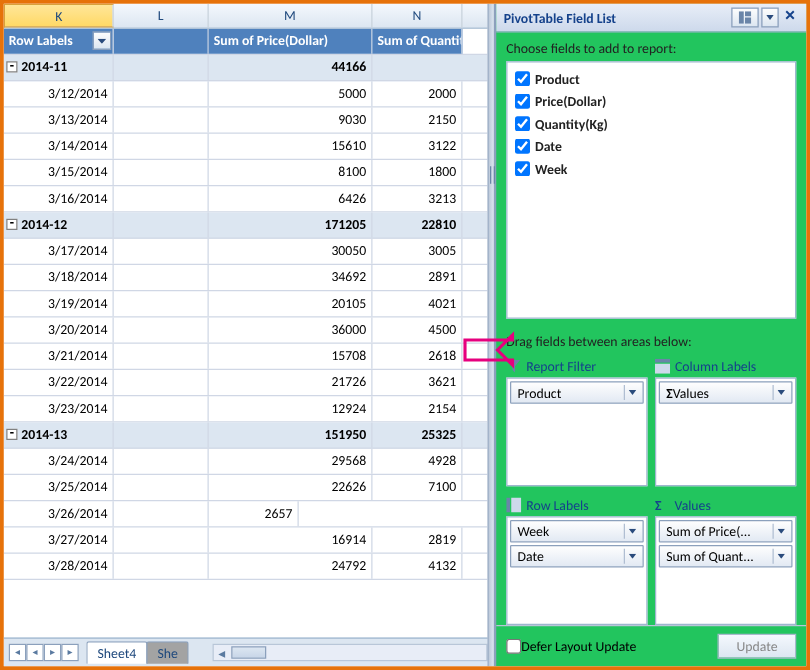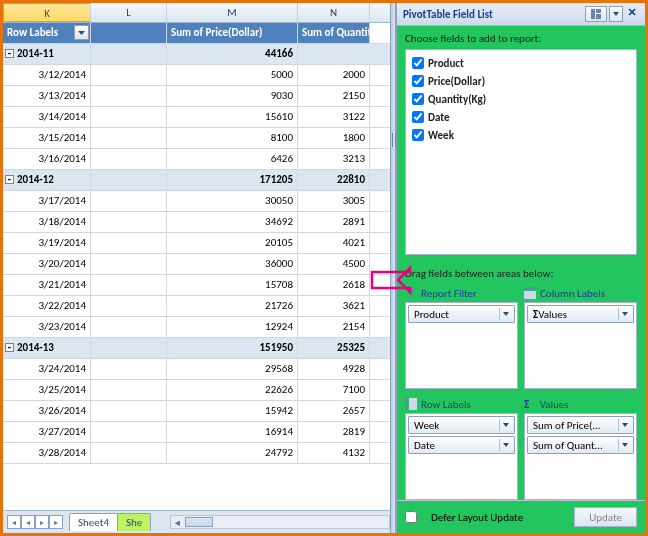--- a/index.html
+++ b/index.html
@@ -19,21 +19,21 @@
 .dd{position:absolute;right:1px;top:2px;width:15px;height:15px;background:linear-gradient(#fdfdfd,#dce6f1);border:1px solid #8ba0bc;display:flex;align-items:center;justify-content:center}
 .dd svg{width:7px;height:4px}
 .sub{background:#dce6f1}
 .sub .cK{text-align:left;font-weight:bold;position:relative;padding-left:14px}
 .sub .cM,.sub .cN{font-weight:bold}
 .exp{position:absolute;left:2px;top:5px;width:9px;height:9px;border:1px solid #808080;background:#fff;text-align:center;line-height:7px;font-size:9px;font-family:monospace}
 .tab-area{height:23px;background:#dce6f1;border-top:1px solid #9eb6ce;display:flex;align-items:center;padding-left:4px;position:relative}
 .tab-nav{display:flex;gap:0;margin-right:6px}
 .tab-nav span{width:14px;height:14px;border:1px solid #8ba0bc;background:#fff;text-align:center;line-height:12px;font-size:8px;color:#5a7aa0}
 .tab{padding:2px 8px;background:#fff;border:1px solid #8ba0bc;border-bottom:none;border-radius:2px 2px 0 0;margin-right:-1px;color:#1f497d}
-.tab.inactive{background:#bef264}
+.tab.inactive{background:#a3a3a3}
 .hscroll{flex:1;margin-left:20px;height:14px;background:#e8edf7;border:1px solid #b8c6d8;display:flex;align-items:center}
 .hscroll .thumb{width:28px;height:10px;background:linear-gradient(#dce6f1,#c8d6e8);border:1px solid #8ba0bc;margin-left:2px}
 .splitter{width:6px;background:linear-gradient(90deg,#bcc8d8,#dce6f1);border-left:1px solid #8ba0bc;border-right:1px solid #8ba0bc;position:relative}
 .splitter::after{content:"";position:absolute;left:1px;top:130px;width:2px;height:14px;border-left:1px solid #6a85a8;border-right:1px solid #6a85a8}
 .pane{flex:1;background:#22c55e;display:flex;flex-direction:column;border-left:1px solid #8ba0bc}
 .pane-title{height:23px;background:linear-gradient(#e8eef8,#cdd9eb);border-bottom:1px solid #9eb6ce;display:flex;align-items:center;padding:0 6px;color:#15428b;font-weight:bold}
 .pane-title .tbtn{margin-left:auto;width:22px;height:16px;background:linear-gradient(#fdfdfd,#dce6f1);border:1px solid #8ba0bc;font-size:9px;text-align:center;line-height:14px;display:flex;align-items:center;justify-content:center;gap:1px}
 .pane-title .tbtn + .tbtn{width:14px;margin-left:2px}
 .pane-title .close{margin-left:2px;width:14px;height:14px;text-align:center;line-height:12px;color:#15428b;cursor:pointer}
 .pane-body{padding:6px 8px 4px;color:#222}
@@ -42,21 +42,21 @@
 .fld input{width:12px;height:12px}
 .fld b{font-weight:bold}
 .drag-lbl{padding:8px 8px 4px;color:#222}
 .areas{display:grid;grid-template-columns:1fr 1fr;grid-template-rows:1fr 1fr;gap:6px;padding:0 8px;flex:1}
 .area{display:flex;flex-direction:column}
 .area-title{display:flex;align-items:center;gap:4px;height:18px;color:#15428b}
 .area-title svg{width:12px;height:12px}
 .area-box{flex:1;background:#fff;border:1px solid #9eb6ce;padding:2px;min-height:56px}
 .pill{height:18px;background:linear-gradient(#fefefe,#e2e9f3);border:1px solid #8ba0bc;border-radius:1px;margin-bottom:2px;display:flex;align-items:center;padding:0 3px 0 5px;font-size:11px}
 .pill .dd2{margin-left:auto;width:12px;height:12px;border-left:1px solid #b0bed2;display:flex;align-items:center;justify-content:center}
-.pane-foot{display:flex;align-items:center;gap:14px;padding:6px 8px;border-top:1px solid #b8c6d8}
+.pane-foot{display:flex;align-items:center;gap:0;padding:6px 8px;border-top:1px solid #b8c6d8}
 .pane-foot input{width:12px;height:12px}
 .pane-foot button{margin-left:auto;height:20px;padding:0 14px;background:linear-gradient(#f4f8fd,#dce6f1);border:1px solid #a8b8cc;color:#888}
 .arrow{position:absolute;left:361px;top:263px;pointer-events:none}
 .arrow svg{overflow:visible}
 </style>
 </head>
 <body>
 
 <div class="main">
  <div class="sheet-area">
@@ -174,21 +174,20 @@
         </div>
         <div class="row">
           <div class="cK"><span>3/25/2014</span></div>
           <div class="cL"></div>
           <div class="cM">22626</div>
           <div class="cN">7100</div>
         </div>
         <div class="row">
           <div class="cK"><span>3/26/2014</span></div>
           <div class="cL"></div>
-          <div class="cM">15942</div>
           <div class="cN">2657</div>
         </div>
         <div class="row">
           <div class="cK"><span>3/27/2014</span></div>
           <div class="cL"></div>
           <div class="cM">16914</div>
           <div class="cN">2819</div>
         </div>
         <div class="row">
           <div class="cK"><span>3/28/2014</span></div>

